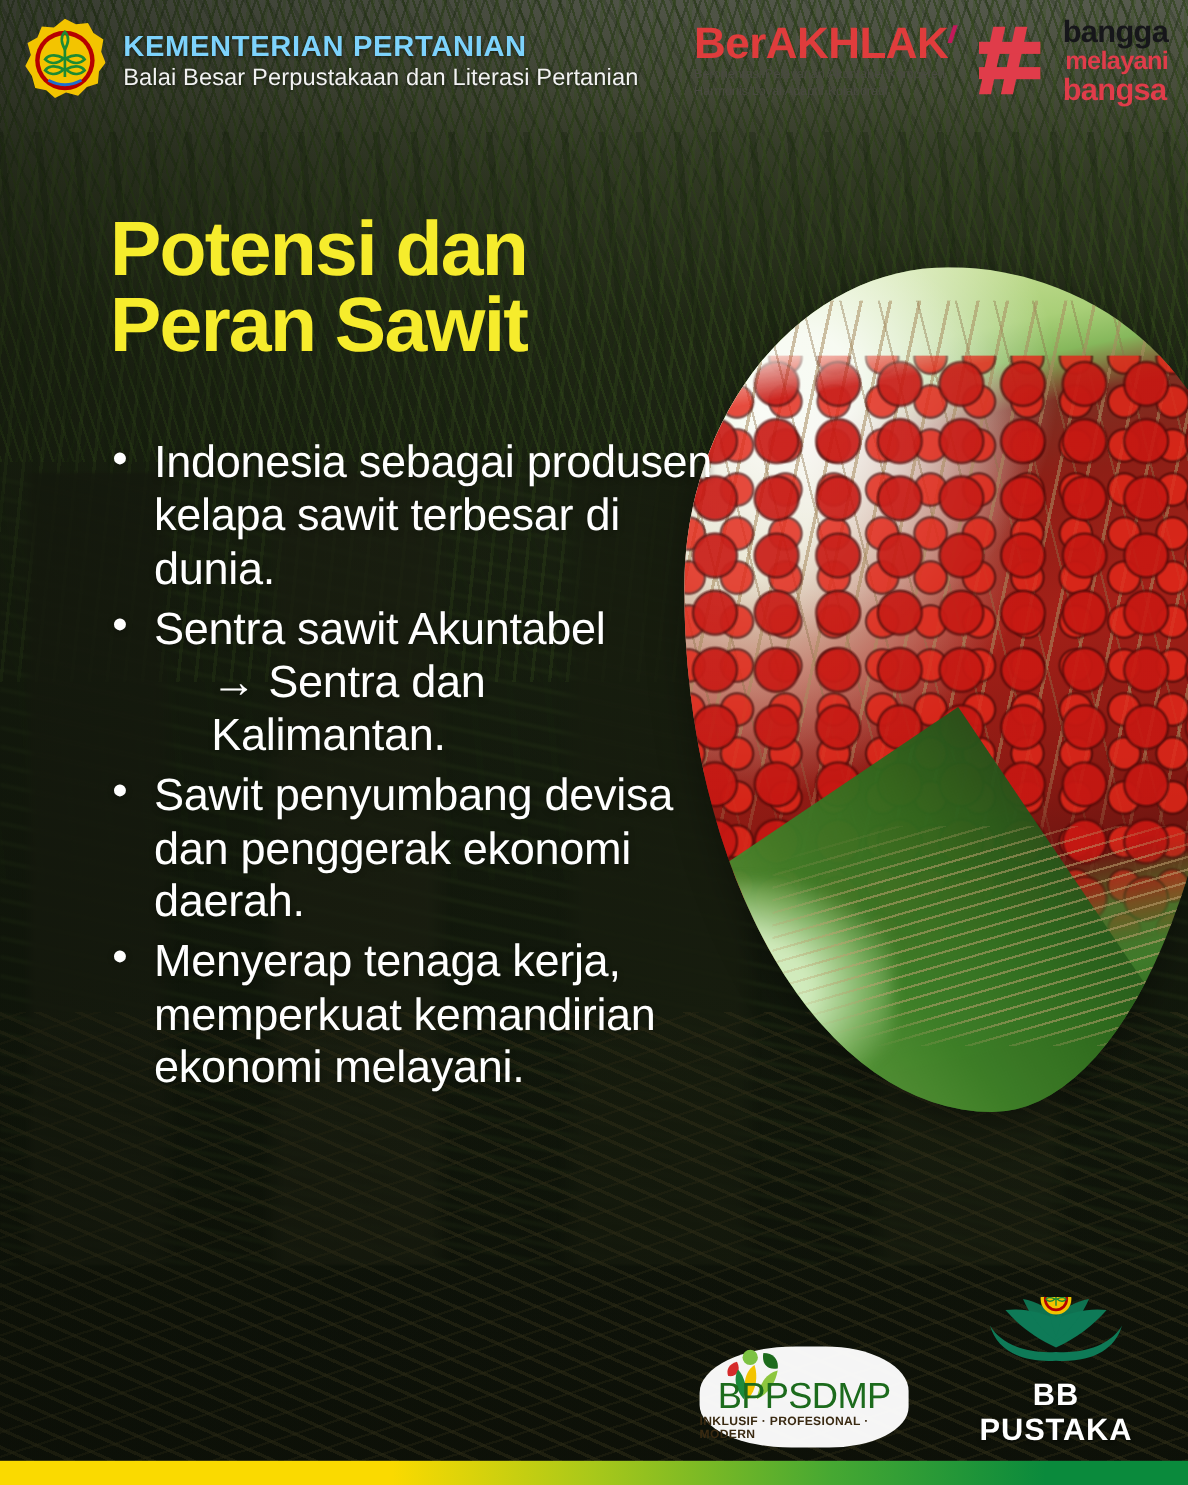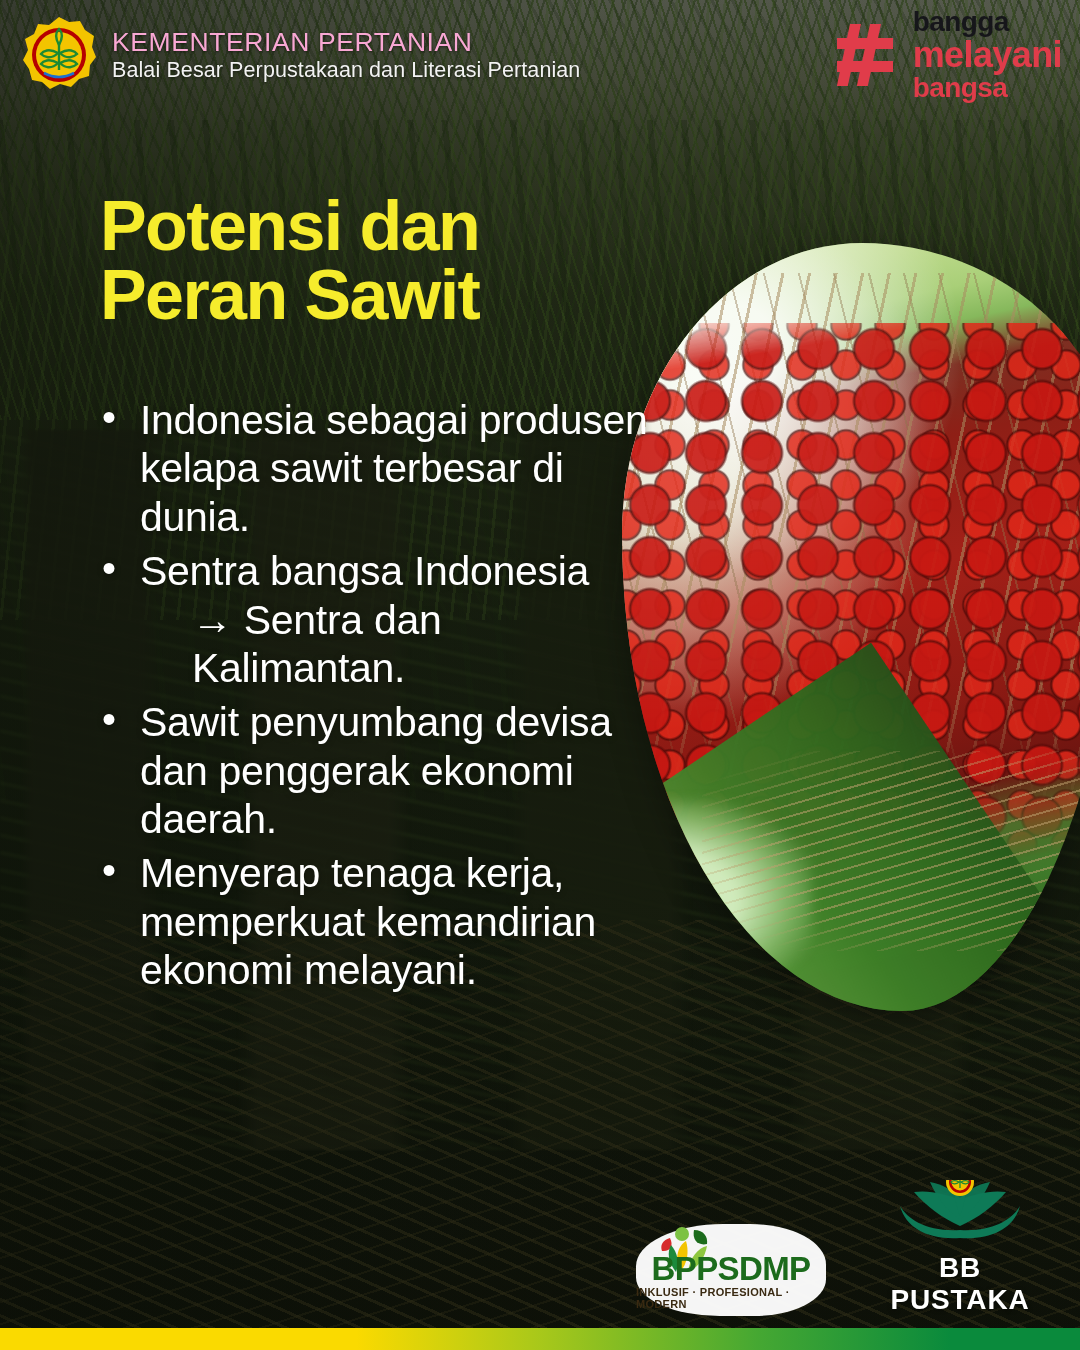--- a/index.html
+++ b/index.html
@@ -87,23 +87,23 @@
     position: absolute;
     top: 0; left: 0; right: 0;
     height: 110px;
     display: flex;
     align-items: center;
     padding: 0 18px 0 22px;
   }
   .kementan-logo { width: 74px; height: 80px; flex: 0 0 auto; }
   .ministry-text { margin-left: 16px; line-height: 1.06; }
   .ministry-title {
-    color: #f9a8d4;
+    color: #7dd3fc;
     font-size: 26.5px;
-    font-weight: normal;
+    font-weight: bold;
     letter-spacing: 0.6px;
     text-shadow: 0 1px 3px rgba(0,0,0,.55);
   }
   .ministry-sub {
     color: #f2f2f2;
     font-size: 21.5px;
     font-weight: normal;
     letter-spacing: 0.1px;
     margin-top: 3px;
     text-shadow: 0 1px 3px rgba(0,0,0,.55);
@@ -127,21 +127,21 @@
   }
   .berakhlak-values {
     font-size: 11.5px; line-height: 1.22; color: #4a4a42; margin-top: 1px; white-space: nowrap;
   }
 
   
   .bangga { display: flex; align-items: center; gap: 20px; }
   .hash-mark { width: 56px; height: 62px; flex: 0 0 auto; }
   .bangga-lines { line-height: 1.0; }
   .bangga-l1 { font-size: 28px; font-weight: bold; color: #16161a; letter-spacing: -0.6px; }
-  .bangga-l2 { font-size: 36px; font-weight: bold; color: #e03c4a; letter-spacing: -0.6px; margin-top: 1px; text-align: right; }
+  .bangga-l2 { font-size: 23px; font-weight: bold; color: #e03c4a; letter-spacing: -0.6px; margin-top: 1px; text-align: right; }
   .bangga-l3 { font-size: 28px; font-weight: bold; color: #e03c4a; letter-spacing: -0.6px; margin-top: 1px; }
 
   
   .title {
     position: absolute;
     left: 100px; top: 192px;
     width: 620px;
     color: #f6ec2c;
     font-size: 70px;
     font-weight: bold;
@@ -256,21 +256,21 @@
     border-radius: 46% 40% 38% 44% / 46% 44% 40% 42%;
     opacity: .96;
   }
   .bppsdmp-inner {
     position: absolute; inset: 0;
     display: flex; flex-direction: column; align-items: center; justify-content: flex-end;
     padding-bottom: 6px;
   }
   .bppsdmp-mark { position: absolute; top: 2px; left: 16px; width: 74px; height: 46px; }
   .bppsdmp-name {
-    color: #1c6b1c; font-size: 33px; font-weight: bold; letter-spacing: -0.6px; line-height: 1;
+    color: #1c6b1c; font-size: 33px; font-weight: normal; letter-spacing: -0.6px; line-height: 1;
   }
   .bppsdmp-tag {
     color: #3a2a12; font-size: 11px; font-weight: bold; letter-spacing: 0.3px; margin-top: 1px;
   }
 
   .bbpustaka { width: 180px; text-align: center; }
   .bbpustaka-mark { width: 160px; height: 66px; margin: 0 auto; }
   .bbpustaka-name {
     color: #ffffff; font-size: 28px; font-weight: bold; letter-spacing: 0.8px; margin-top: 2px;
     text-shadow: 0 1px 4px rgba(0,0,0,.5);
@@ -315,20 +315,25 @@
       <path d="M22 58 q15 8 30 0" fill="none" stroke="#1C6FD0" stroke-width="2.6"></path>
     </svg>
 
     <div class="ministry-text">
       <div class="ministry-title">KEMENTERIAN PERTANIAN</div>
       <div class="ministry-sub">Balai Besar Perpustakaan dan Literasi Pertanian</div>
     </div>
 
     <div class="header-right">
 
+      <div class="berakhlak">
+        <div class="berakhlak-word"><span>BerAKHLAK</span><span class="berakhlak-tick"></span></div>
+        <div class="berakhlak-values">Berorientasi Pelayanan Akuntabel Kompeten</div>
+        <div class="berakhlak-values">Harmonis Loyal Adaptif Kolaboratif</div>
+      </div>
 
       <div class="bangga">
         <svg class="hash-mark" viewBox="0 0 56 62">
           <g fill="#E03C4A">
             <rect x="13" y="0" width="11" height="62" transform="skewX(-12)"></rect>
             <rect x="33" y="0" width="11" height="62" transform="skewX(-12)"></rect>
             <rect x="0" y="14" width="56" height="11"></rect>
             <rect x="0" y="37" width="56" height="11"></rect>
           </g>
         </svg>
@@ -354,21 +359,21 @@
     <div class="blob-stalk"></div>
     <div class="blob-stalk-hi"></div>
     <div class="blob-fibres"></div>
   </div>
 
   <ul class="bullets">
     <li class="bullet">
       <span>Indonesia sebagai produsen kelapa sawit terbesar di dunia.</span>
     </li>
     <li class="bullet">
-      <span>Sentra bangsa Indonesia</span>
+      <span>Sentra sawit Akuntabel</span>
       <span class="ind">→ Sentra dan Kalimantan.</span>
     </li>
     <li class="bullet">
       <span>Sawit penyumbang devisa dan penggerak ekonomi daerah.</span>
     </li>
     <li class="bullet">
       <span>Menyerap tenaga kerja, memperkuat kemandirian ekonomi melayani.</span>
     </li>
   </ul>
 

